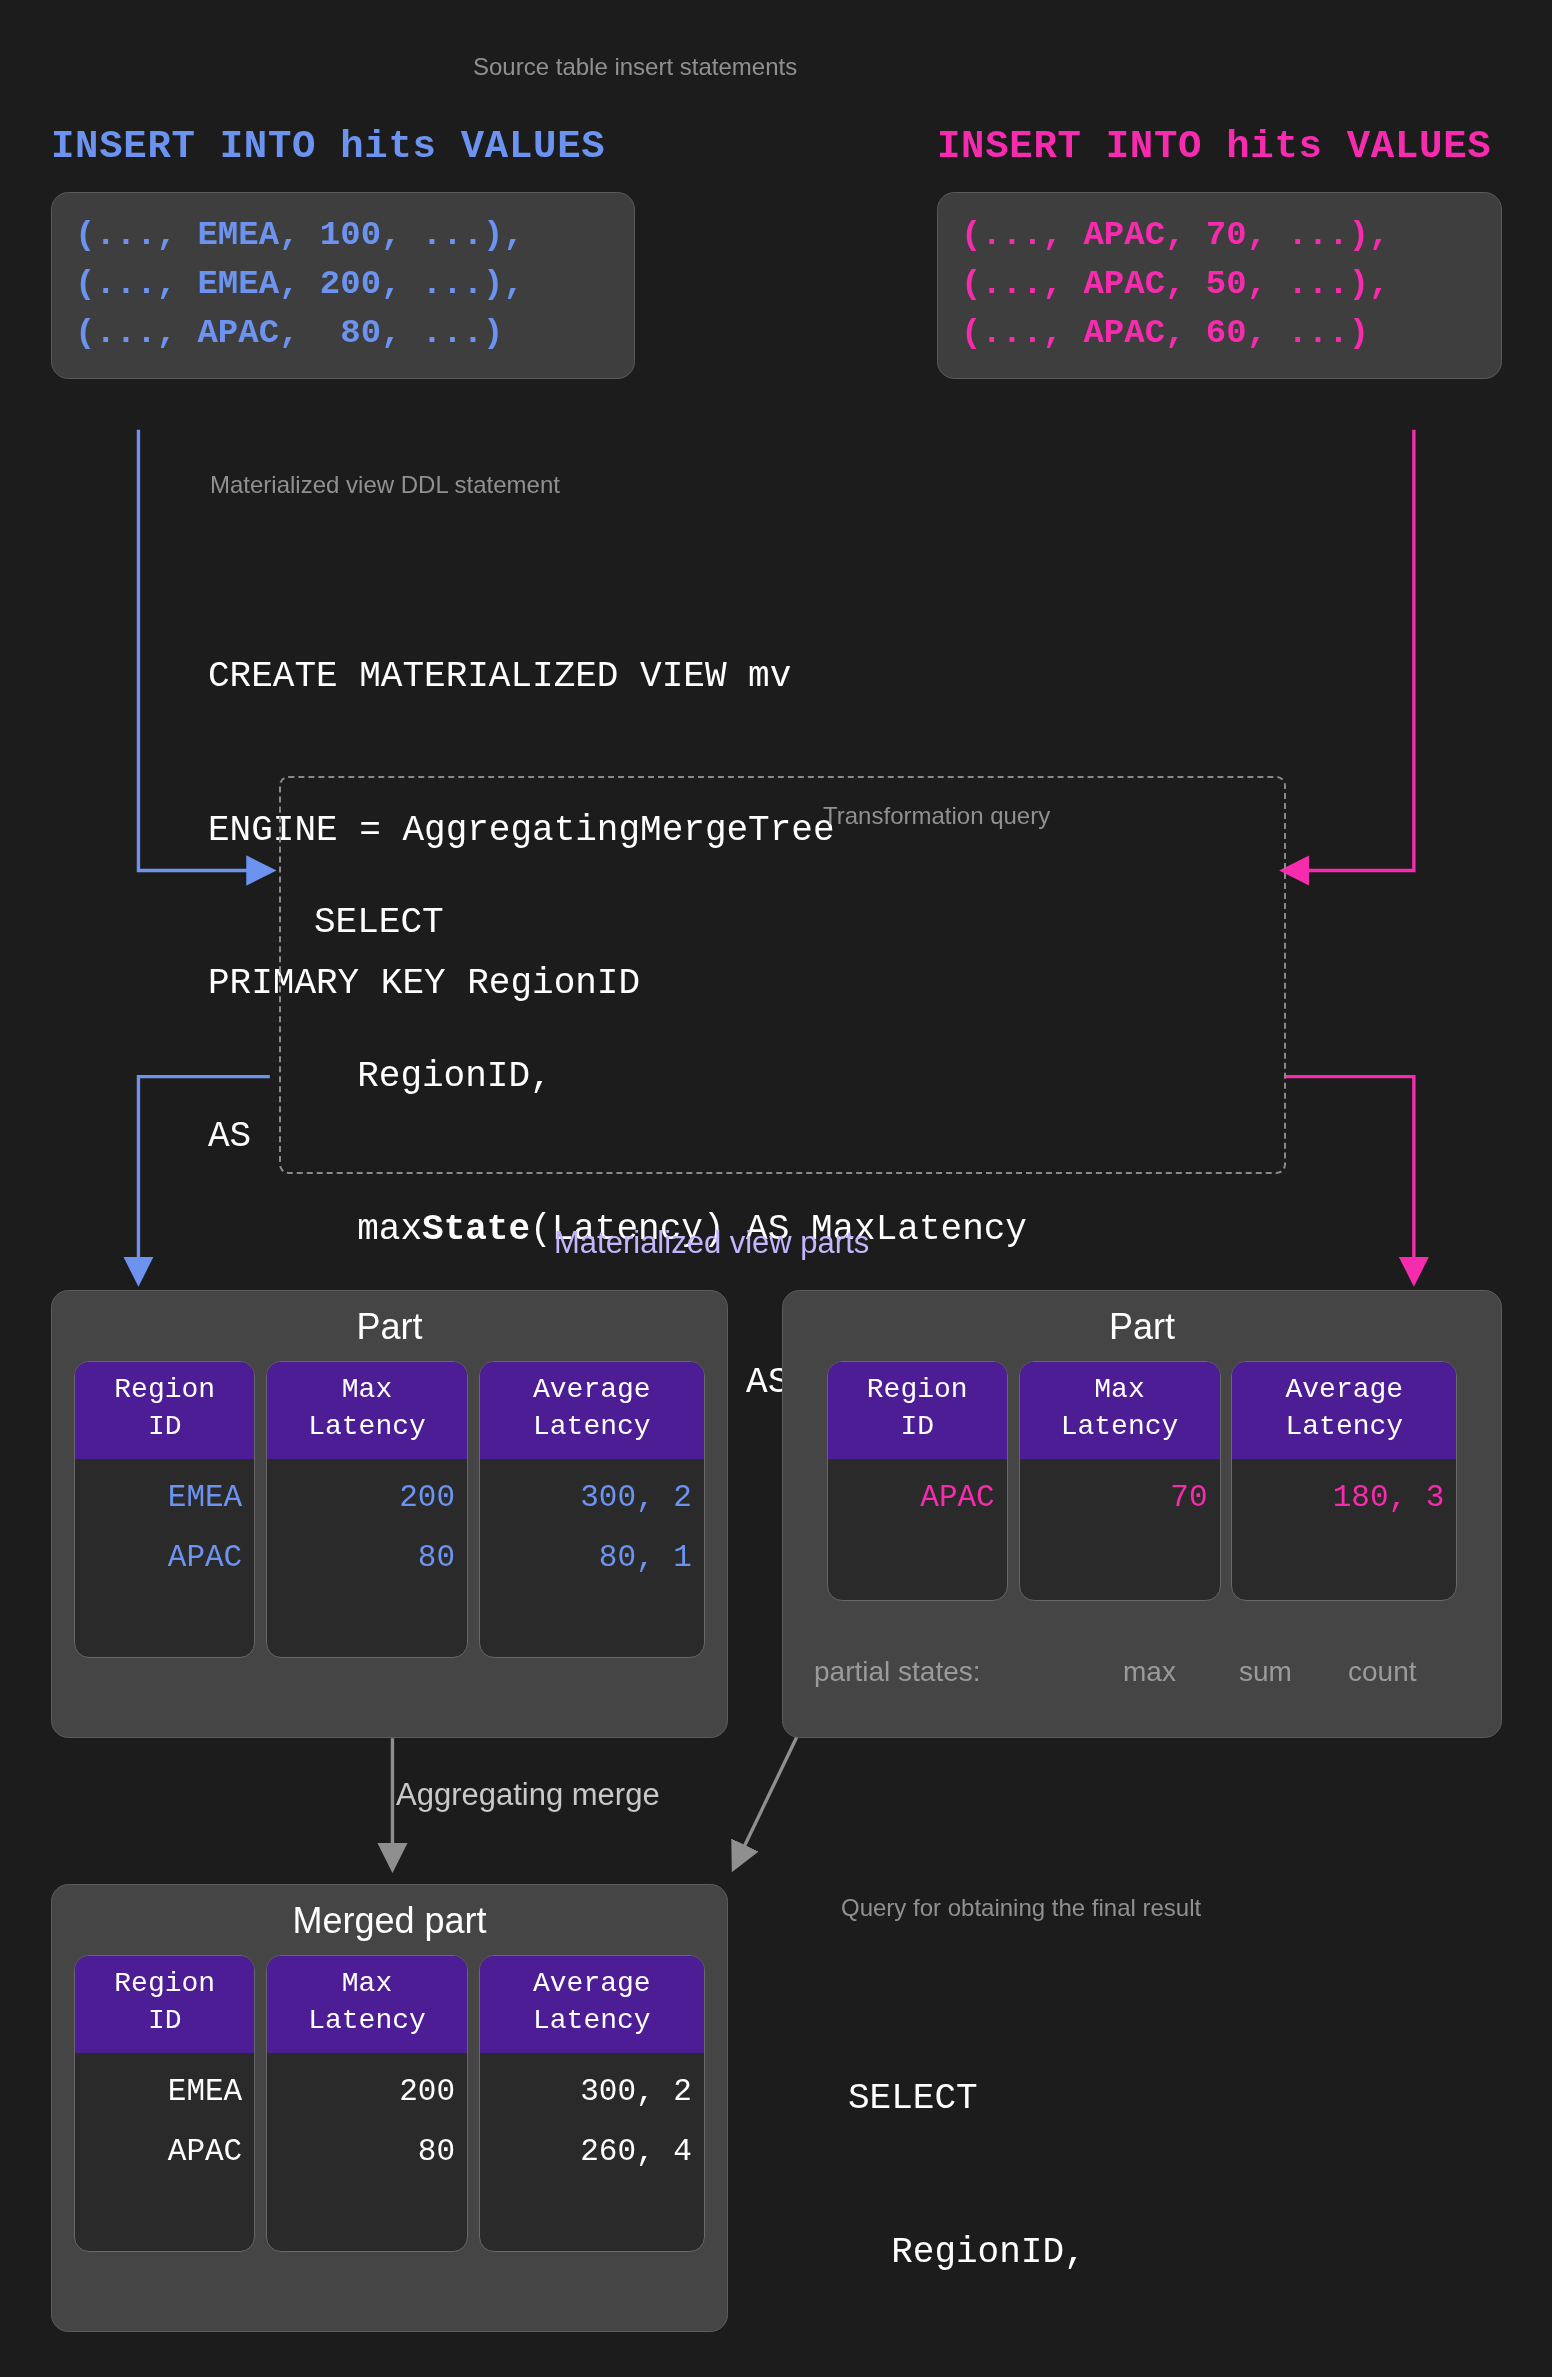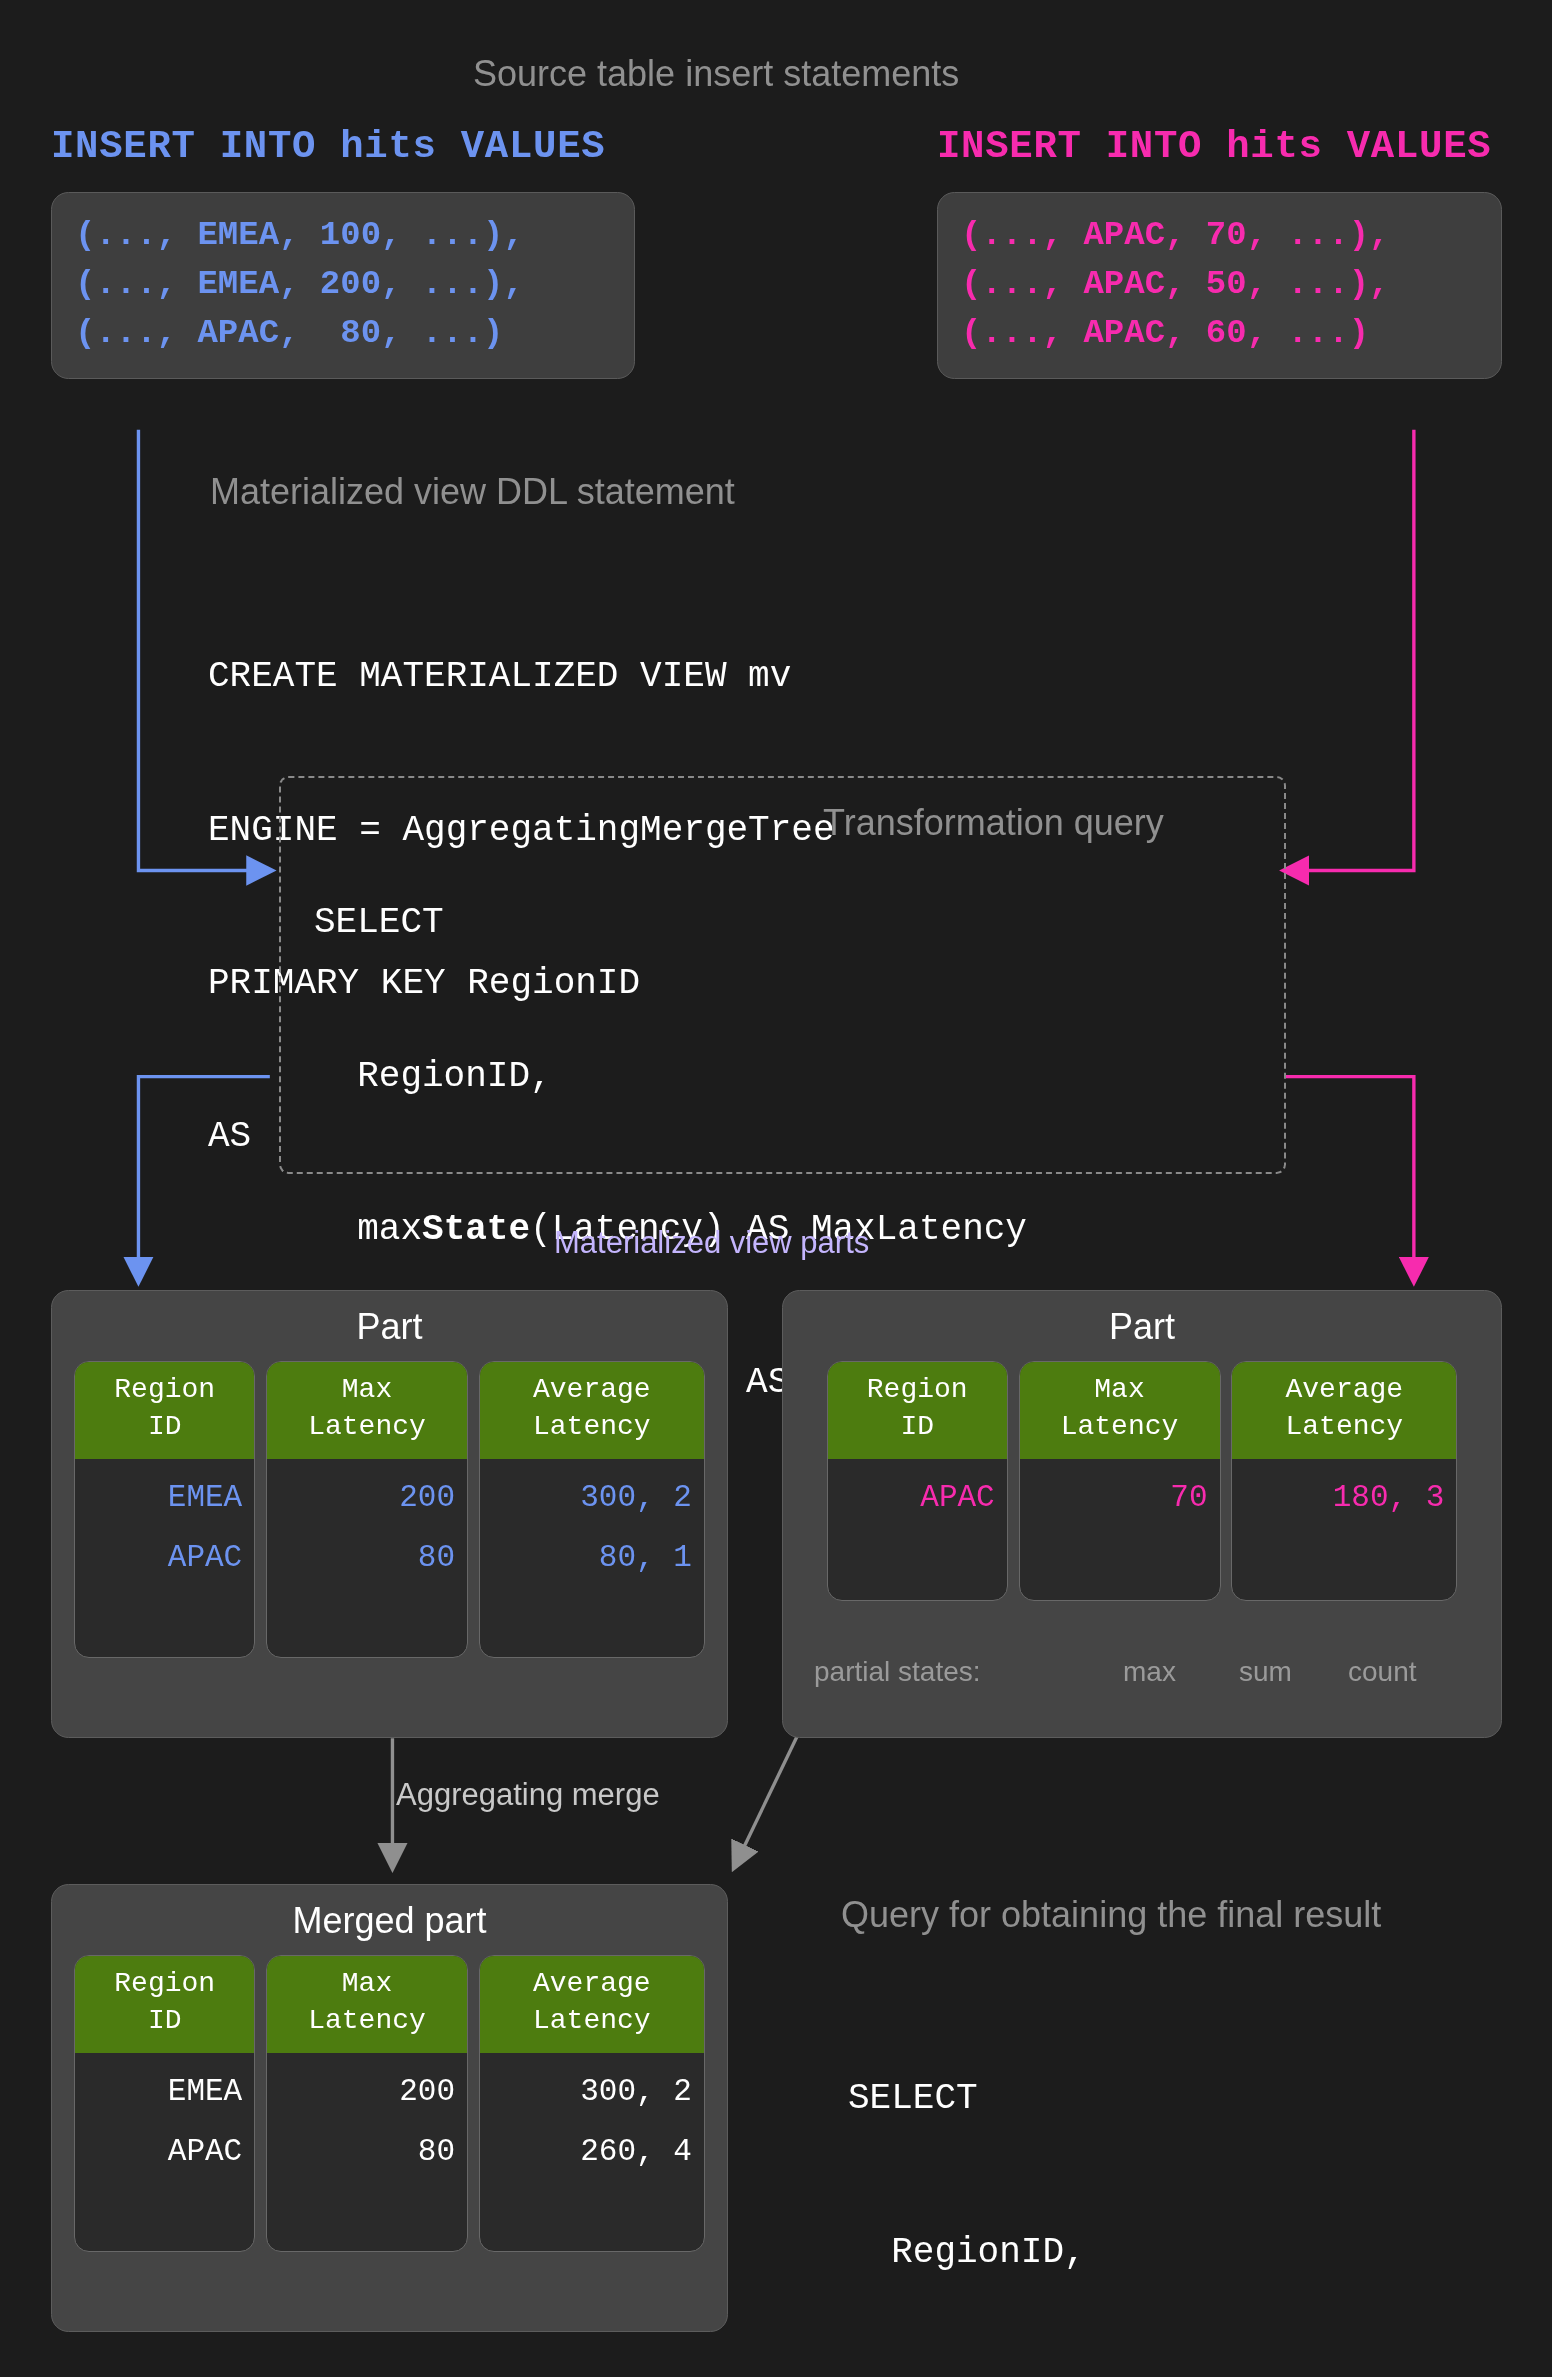--- a/index.html
+++ b/index.html
@@ -14,21 +14,21 @@
     position: relative;
     overflow: hidden;
   }
 
   #stage { position: absolute; left: 0; top: 0; width: 1553px; height: 2377px; }
   .abs { position: absolute; }
 
   
   .caption-gray {
     color: #909090;
-    font-size: 36px;
+    font-size: 24px;
     line-height: 1.1;
     white-space: pre;
   }
   .caption-white {
     color: #c4b5fd;
     font-size: 31px;
     line-height: 1.1;
     white-space: pre;
   }
   .caption-lightgray {
@@ -103,21 +103,21 @@
   }
   .col {
     background: #2a2a2a;
     border: 1.3px solid #686868;
     border-radius: 15px;
     overflow: hidden;
     display: flex;
     flex-direction: column;
   }
   .col-head {
-    background: #4d7c0f;
+    background: #4c1d95;
     font-family: "Liberation Mono", monospace;
     font-size: 28px;
     line-height: 1.3;
     color: #ffffff;
     text-align: center;
     padding: 10.8px 8px 13.5px 8px;
     white-space: pre;
   }
   .col-body {
     flex: 1;

